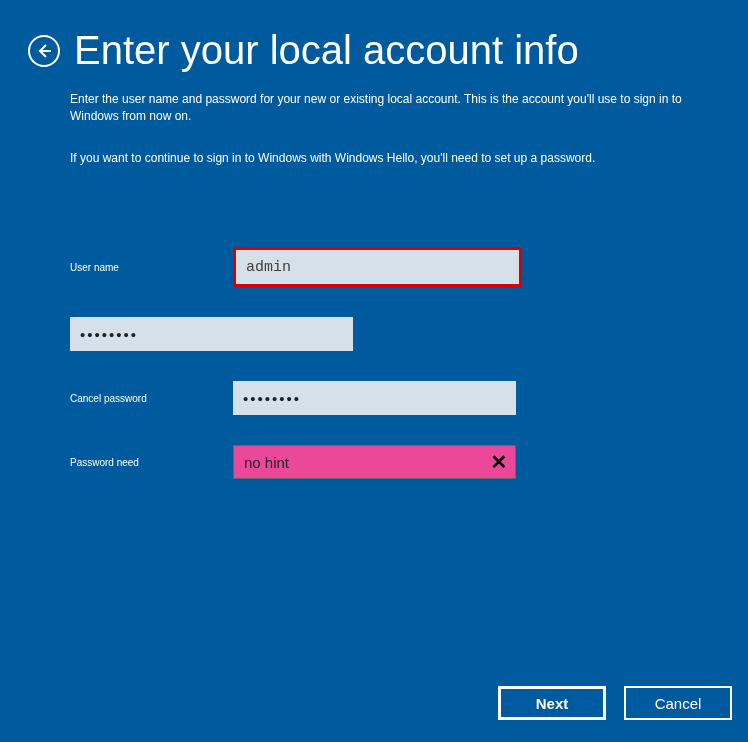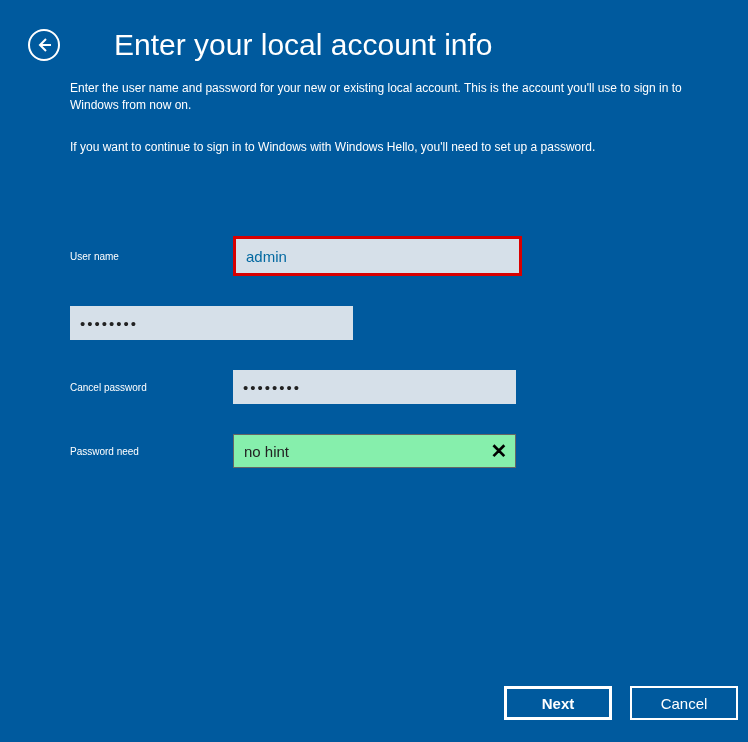--- a/index.html
+++ b/index.html
@@ -31,24 +31,23 @@
       justify-content: center;
       cursor: pointer;
       margin-right: 14px;
       flex-shrink: 0;
     }
     .back-button svg {
       width: 16px;
       height: 16px;
     }
     .page-title {
-      font-size: 30px;
+      font-size: 40px;
       font-weight: 300;
       color: #ffffff;
-      margin-left: 40px;
     }
     .content {
       padding: 18px 50px 0 70px;
     }
     .description {
       font-size: 12px;
       line-height: 1.45;
       font-weight: 400;
       margin-bottom: 24px;
       color: #ffffff;
@@ -72,39 +71,40 @@
       width: 283px;
       height: 34px;
       border: none;
       padding: 0 10px;
       font-size: 15px;
       font-family: 'Segoe UI', Tahoma, sans-serif;
       outline: none;
     }
     .input-username {
       background: #d6e0e9;
-      color: #0369a1;
+      color: #404040;
+      font-family: Liberation Mono, monospace;
     }
     .username-wrapper {
       border: 3px solid #d90000;
       display: inline-block;
       line-height: 0;
     }
     .input-password {
       background: #d6e0e9;
       color: #222;
       letter-spacing: 2px;
     }
     .hint-wrapper {
       position: relative;
       width: 283px;
       display: inline-block;
     }
     .input-hint {
-      background: #86efac;
+      background: #ec4899;
       color: #222;
       width: 100%;
       padding-right: 36px;
       border: 1px solid #666;
     }
     .clear-button {
       position: absolute;
       right: 6px;
       top: 50%;
       transform: translateY(-50%);
@@ -114,21 +114,21 @@
       align-items: center;
       justify-content: center;
       cursor: pointer;
       font-size: 20px;
       font-weight: bold;
       color: #000;
     }
     .footer {
       position: absolute;
       bottom: 22px;
-      right: 10px;
+      right: 16px;
       display: flex;
       gap: 18px;
     }
     .btn {
       width: 108px;
       height: 34px;
       border: 2px solid #ffffff;
       background: transparent;
       color: #ffffff;
       font-size: 15px;

